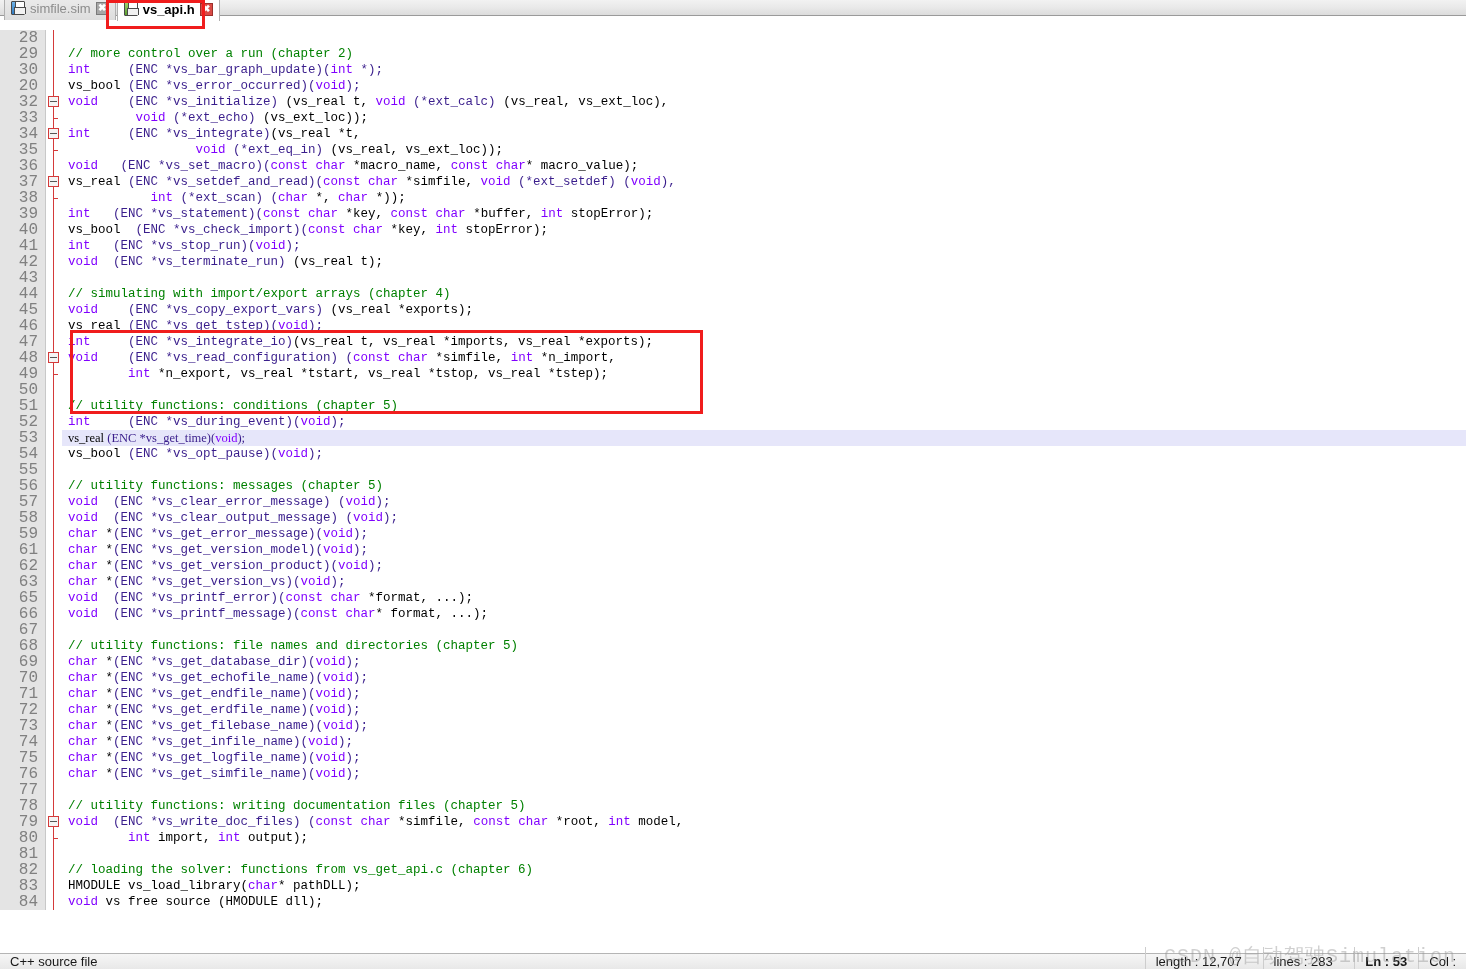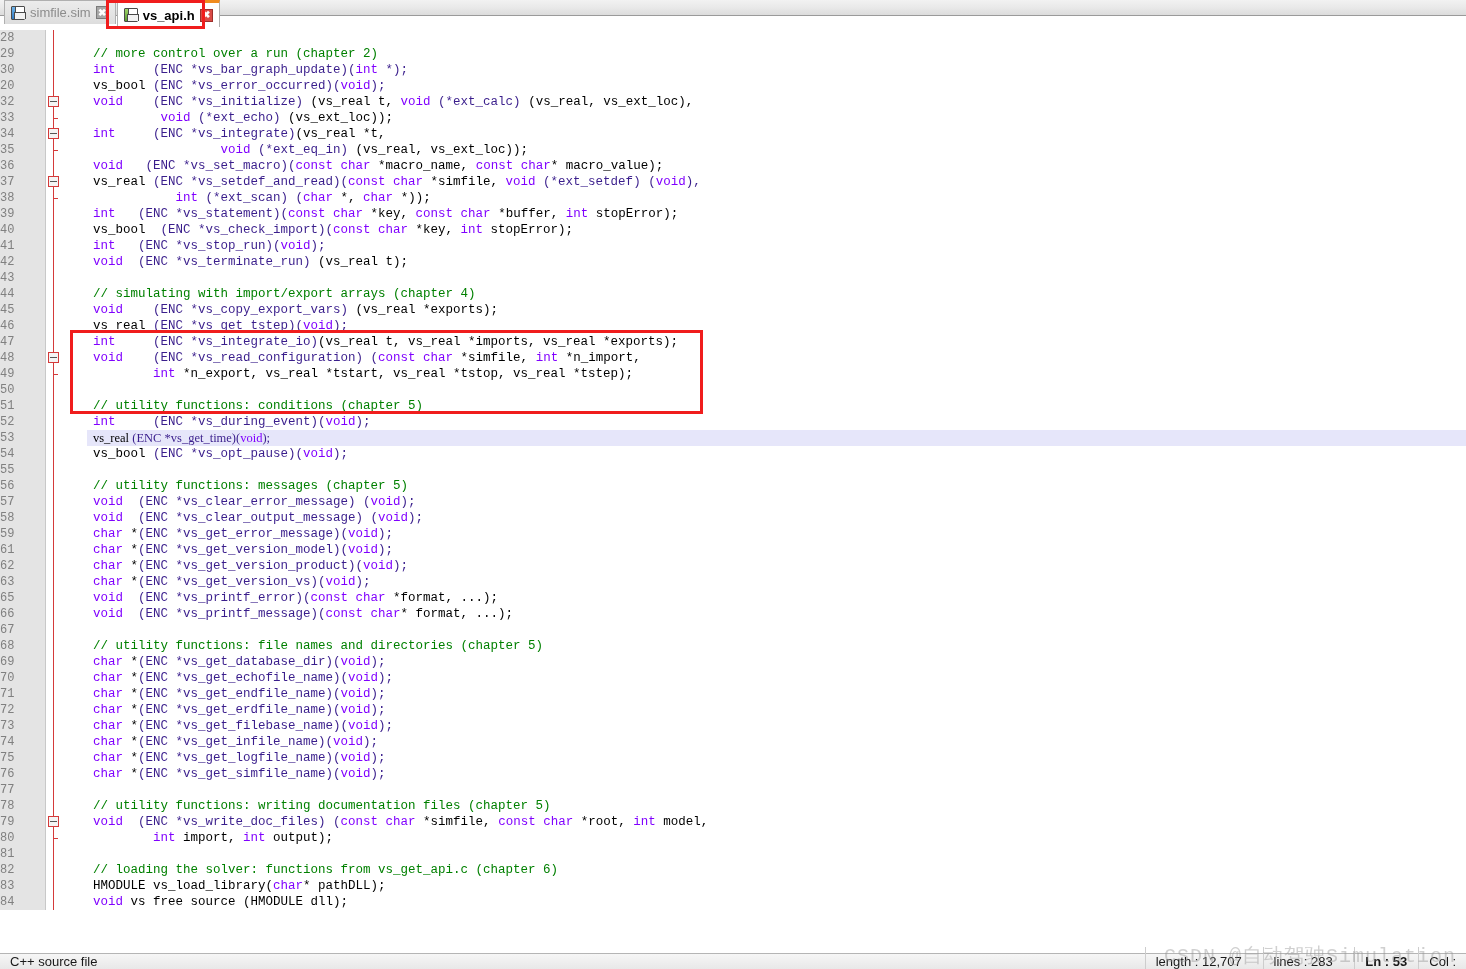--- a/index.html
+++ b/index.html
@@ -18,21 +18,21 @@
     background: #ffffff;
   }
 
   
   .tabbar {
     position: relative;
     height: 16px;
     background: linear-gradient(to bottom, #f2f2f2 0%, #e9e9e9 50%, #dcdcdc 100%);
     border-bottom: 1px solid #9a9a9a;
     display: flex;
-    align-items: flex-start;
+    align-items: center;
     padding-left: 4px;
   }
   .tab {
     position: relative;
     height: 26px;
     display: flex;
     align-items: center;
     gap: 5px;
     padding: 0 6px 0 6px;
     font-size: 13px;
@@ -118,26 +118,26 @@
     position: relative;
     height: 16px;
     white-space: pre;
     display: flex;
   }
   .row.cur .ln-text { background: #e6e6fa; font-family: Liberation Serif, serif; }
 
   .ln-num {
     width: 46px;
     flex: none;
-    text-align: left;
+    text-align: right;
     padding-right: 7px;
     color: #808080;
     background: #e4e4e4;
     border-right: 1px solid #c8c8c8;
-    font-size: 12px;
+    font-size: 16px;
   }
   .ln-fold {
     width: 16px;
     flex: none;
     position: relative;
     background: #ffffff;
   }
   
   .ln-fold::after {
     content: "";
@@ -163,21 +163,20 @@
     position: absolute;
     left: 7px; top: 8px;
     width: 5px; height: 1px;
     background: #d43a3a;
     z-index: 2;
   }
   .ln-text {
     flex: 1;
     padding-left: 6px;
     position: relative;
-    margin-left: 25px;
   }
 
   
   .kw   { color: #8000ff; }      
   .cm   { color: #008000; }      
   .id   { color: #3a1e8c; }      
   .pl   { color: #000000; }
 
   
   .code-anno {

